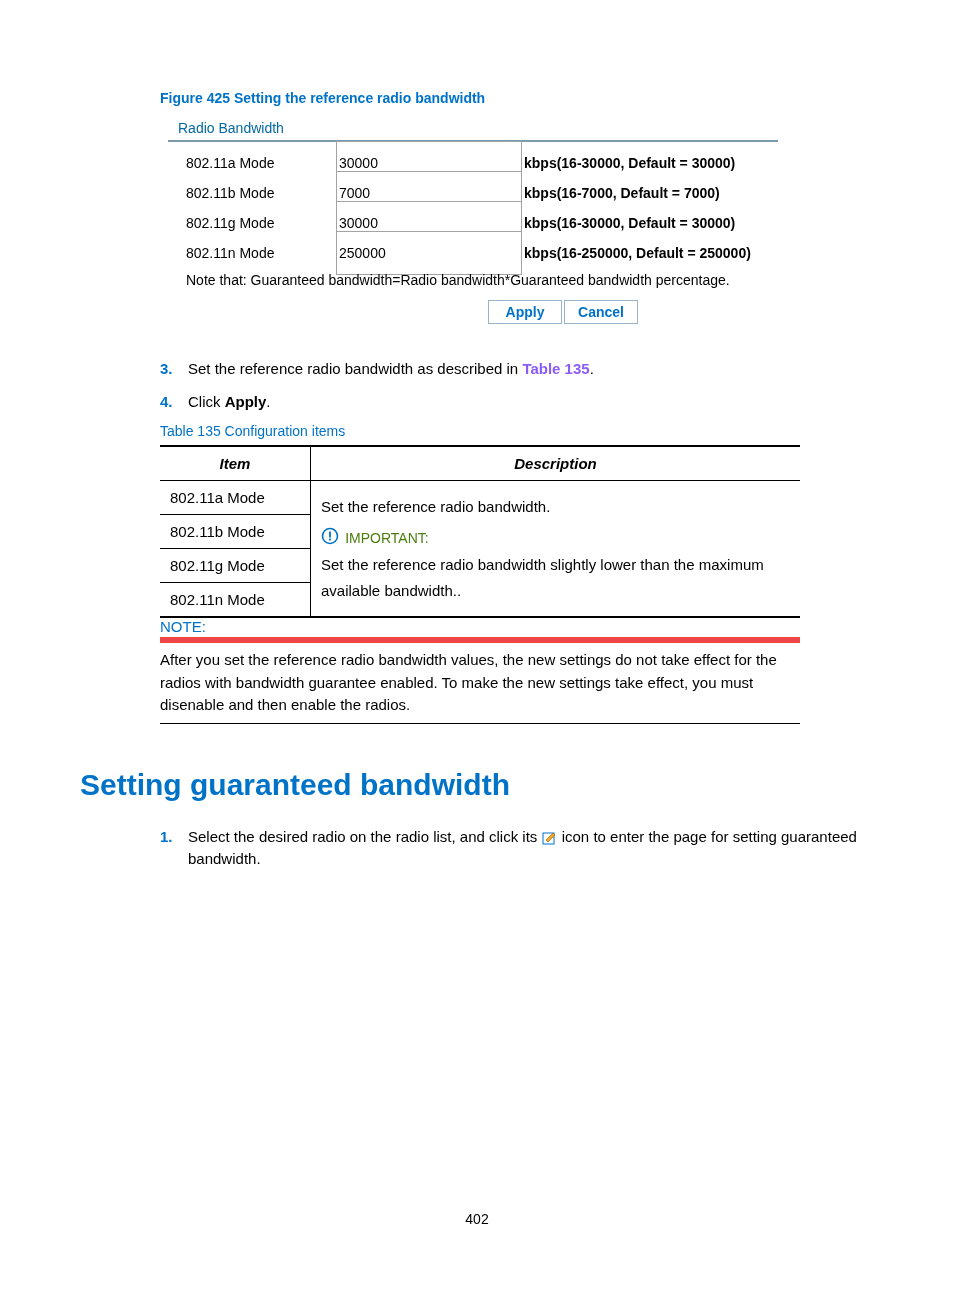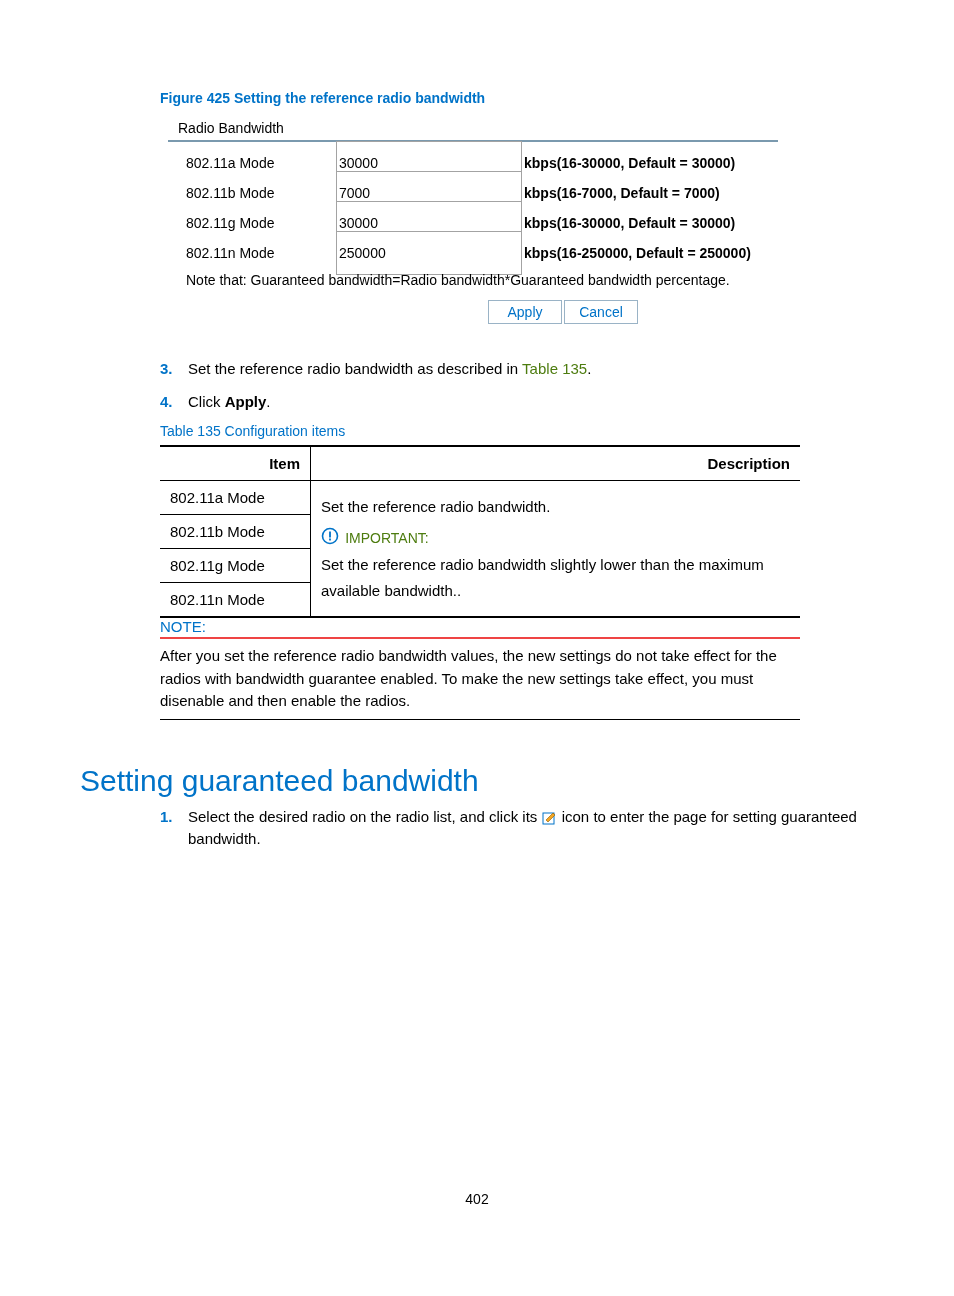--- a/index.html
+++ b/index.html
@@ -17,21 +17,21 @@
   .content-indent {
     margin-left: 80px;
   }
   .fig-caption {
     color: #0073c8;
     font-weight: bold;
     font-size: 14px;
     margin-bottom: 14px;
   }
   .blue-title {
-    color: #000000;
+    color: #0369a1;
     font-size: 14px;
     margin: 4px 0 4px 10px;
   }
   .radio-box {
     width: 610px;
     margin-left: 8px;
   }
   .hr-thick {
     border: none;
     border-top: 2px solid #7a99ae;
@@ -59,20 +59,21 @@
     padding-left: 2px;
     font-weight: bold;
   }
   .note-line {
     font-size: 14px;
     padding: 4px 0 8px 18px;
   }
   .btn-row {
     text-align: center;
     padding-left: 180px;
+    font-weight: bold;
   }
   .btn {
     display: inline-block;
     width: 72px;
     height: 22px;
     line-height: 22px;
     border: 1px solid #9ab3c6;
     background: #fff;
     color: #0073c8;
     font-size: 14px;
@@ -91,37 +92,39 @@
     margin-bottom: 10px;
     line-height: 1.5;
   }
   ol.steps li .num {
     color: #0073c8;
     font-weight: bold;
     width: 28px;
     flex-shrink: 0;
   }
   .link {
-    color: #4d7c0f;
+    color: #8b5cf6;
+    font-weight: bold;
   }
   .table-caption {
     color: #0073c8;
     font-weight: normal;
     font-size: 14px;
     margin: 10px 0 6px 0;
   }
   table.cfg {
     border-collapse: collapse;
     width: 640px;
     font-size: 15px;
   }
   table.cfg th {
-    text-align: right;
+    text-align: center;
     font-weight: bold;
     padding: 8px 10px;
+    font-style: italic;
   }
   table.cfg td {
     padding: 8px 10px;
     vertical-align: middle;
   }
   .t-top { border-top: 2px solid #000; }
   .t-mid { border-top: 1px solid #000; }
   .t-bot { border-bottom: 2px solid #000; }
   .t-right { border-right: 1px solid #000; }
   .desc-cell {
@@ -139,31 +142,31 @@
   }
   .note-sec {
     width: 640px;
   }
   .note-head {
     color: #0073c8;
     font-size: 15px;
     padding-bottom: 2px;
   }
   .note-body {
-    border-top: 2px solid #ef4444;
+    border-top: 6px solid #ef4444;
     border-bottom: 1px solid #000;
     padding: 6px 0 6px 0;
     font-size: 15px;
     line-height: 1.5;
   }
   h1.section {
     font-size: 30px;
-    font-weight: normal;
-    color: #0073c8;
-    margin: 44px 0 8px 0;
+    font-weight: bold;
+    color: #0073c8;
+    margin: 44px 0 24px 0;
   }
   .page-num {
     text-align: center;
     font-size: 14px;
     margin-top: 340px;
   }
   .edit-icon svg { vertical-align: middle; }
 </style>
 </head>
 <body>

